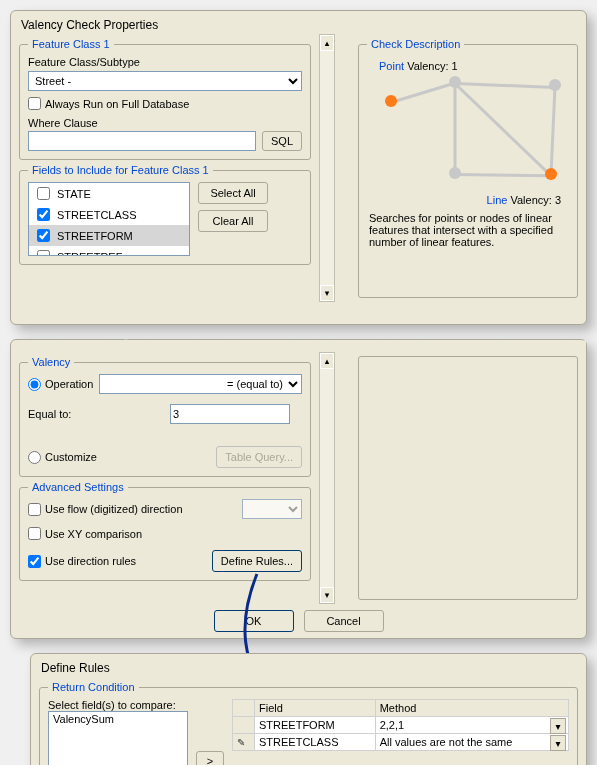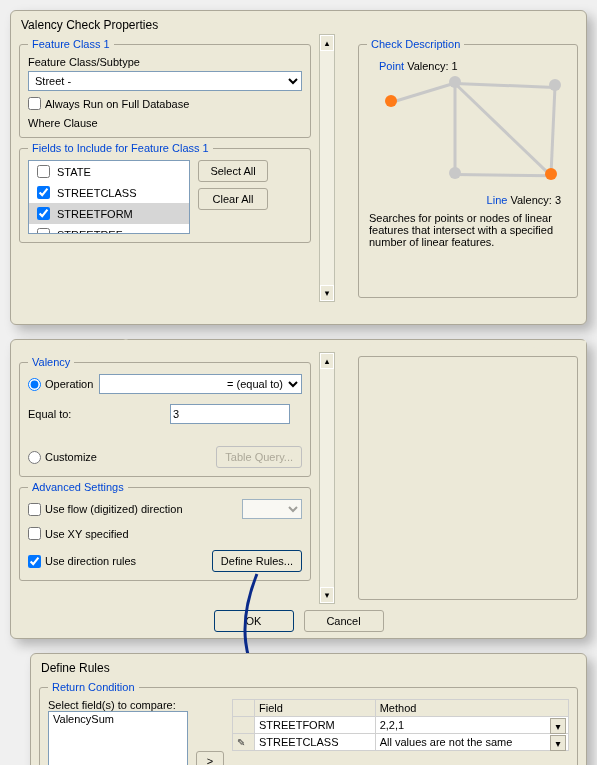--- a/index.html
+++ b/index.html
@@ -154,20 +154,24 @@
           <div class="row" style="margin:3px 0 6px;">
             <select class="combo">
               <option>Street - </option>
             </select>
           </div>
           <label class="checkbox">
             <input type="checkbox" style="">
             <span>Always Run on Full Database</span>
           </label>
           <div class="label" style="margin-top:5px;">Where Clause</div>
+          <div class="row" style="margin-top:2px;">
+            <input class="text clear-input" style="flex: 1 1 0%;" value="">
+            <button class="btn small">SQL</button>
+          </div>
         </fieldset>
 
         <fieldset>
           <legend>Fields to Include for Feature Class 1</legend>
           <div class="row" style="align-items:flex-start; gap:8px;">
             <div class="listbox" id="fields-listbox">
                 <div class="item">
                   <input type="checkbox" style="">
                   <span>STATE</span>
                 </div>
@@ -260,21 +264,21 @@
           <div class="row" style="justify-content:space-between;">
             <label class="checkbox">
               <input type="checkbox" style="">
               <span>Use flow (digitized) direction</span>
             </label>
             <select class="combo" style="width:60px;" disabled=""><option></option></select>
           </div>
           <div style="margin-top:8px;">
             <label class="checkbox">
               <input type="checkbox" style="">
-              <span>Use XY specified</span>
+              <span>Use XY comparison</span>
             </label>
           </div>
           <div class="row" style="margin-top:8px; justify-content:space-between;">
             <label class="checkbox">
               <input type="checkbox" checked="" style="">
               <span>Use direction rules</span>
             </label>
             <button class="btn default" id="define-rules-btn">Define Rules...</button>
           </div>
         </fieldset>

